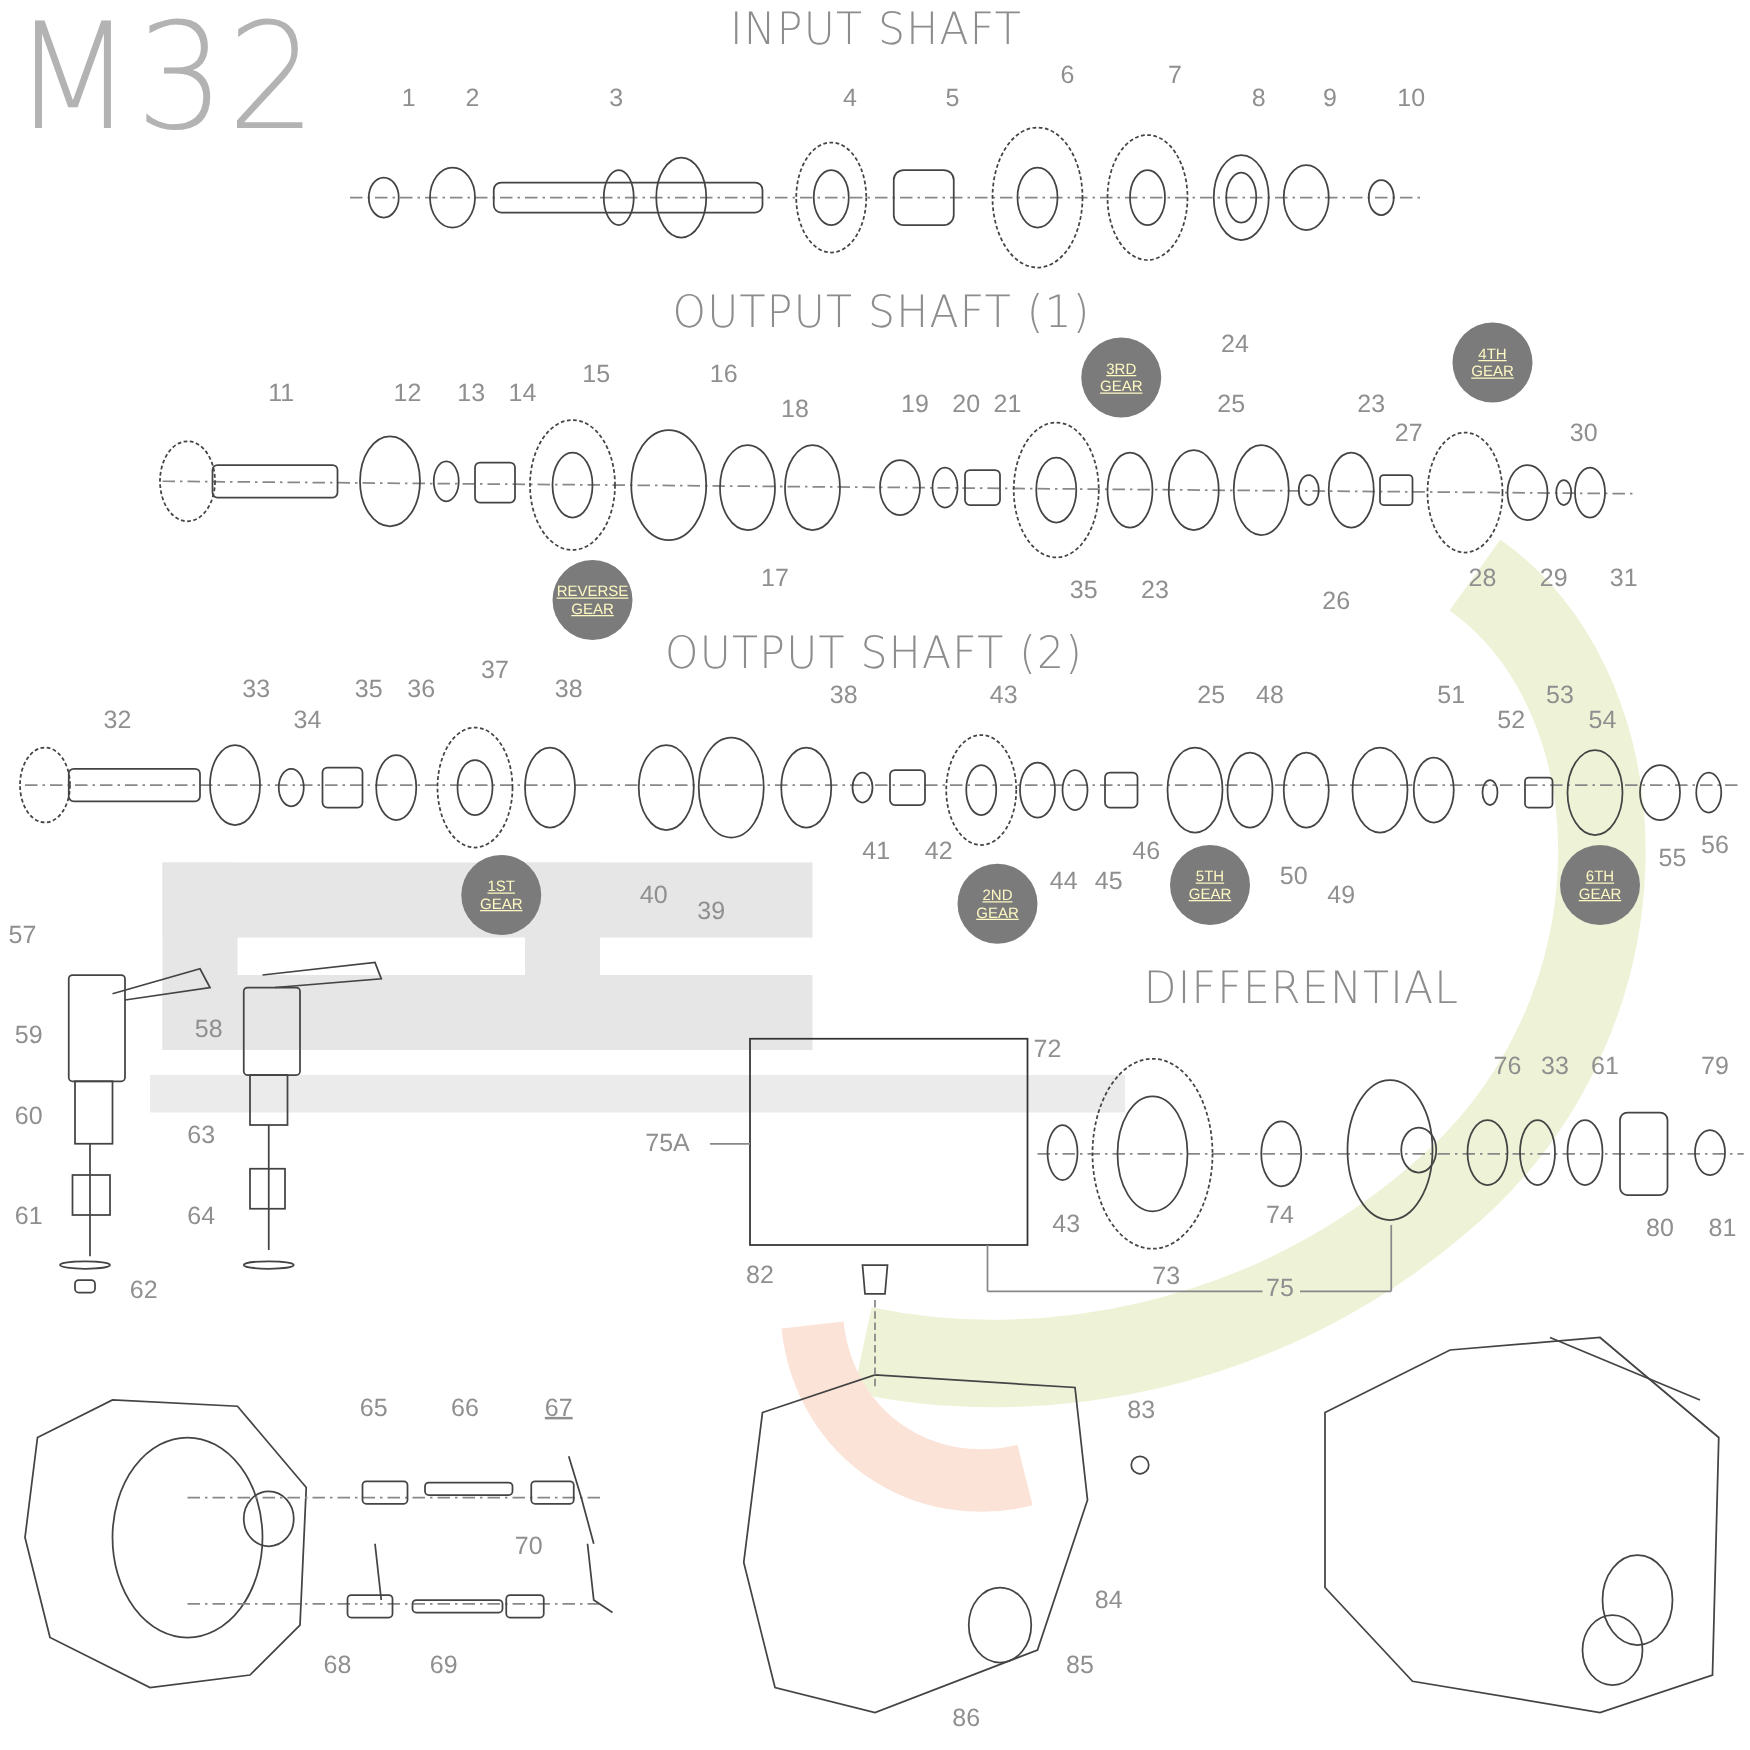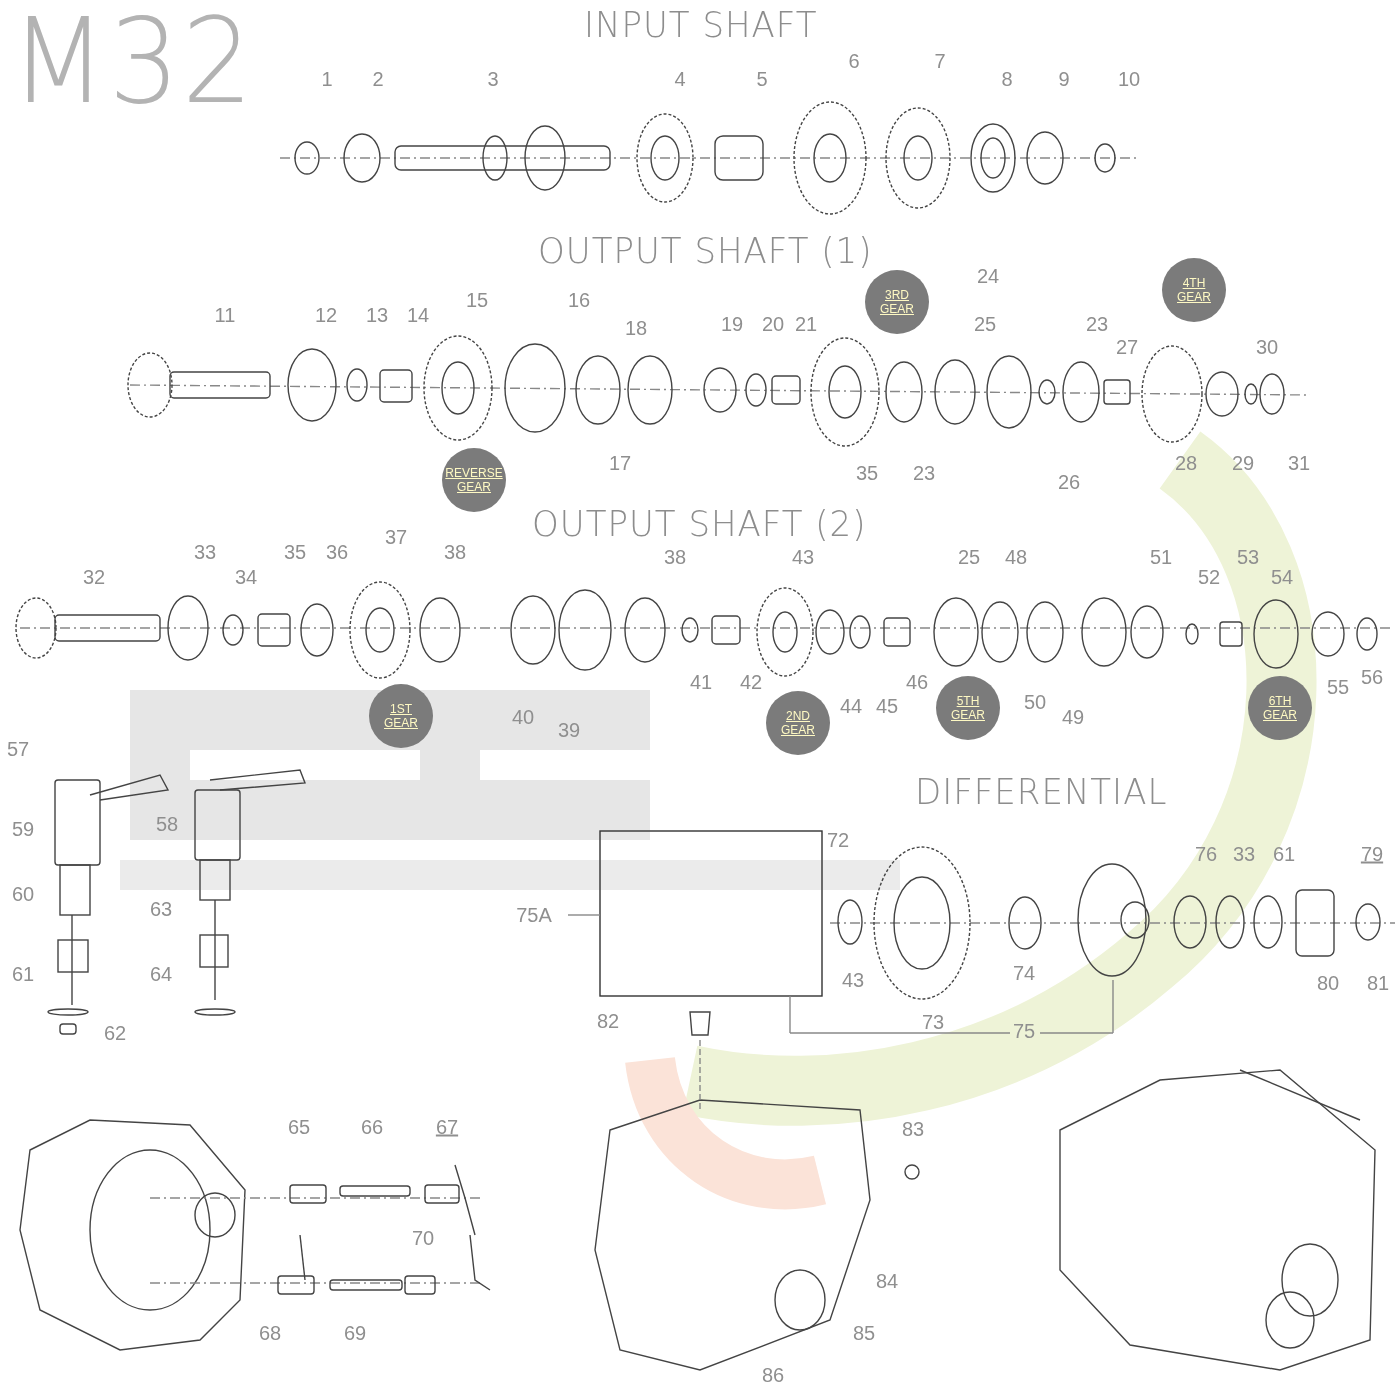--- a/index.html
+++ b/index.html
@@ -249,21 +249,21 @@
     <div class="num" style="left: 423px; top: 1238px;">70</div>
     <div class="num" style="left: 534px; top: 915px;">75A</div>
     <div class="num" style="left: 838px; top: 840px;">72</div>
     <div class="num" style="left: 853px; top: 980px;">43</div>
     <div class="num" style="left: 933px; top: 1022px;">73</div>
     <div class="num" style="left: 1024px; top: 973px;">74</div>
     <div class="num" style="left: 1024px; top: 1031px;">75</div>
     <div class="num" style="left: 1206px; top: 854px;">76</div>
     <div class="num" style="left: 1244px; top: 854px;">33</div>
     <div class="num" style="left: 1284px; top: 854px;">61</div>
-    <div class="num" style="left: 1372px; top: 854px; text-decoration: underline;">79</div>
+    <div class="num" style="left: 1372px; top: 854px;">79</div>
     <div class="num" style="left: 1328px; top: 983px;">80</div>
     <div class="num" style="left: 1378px; top: 983px;">81</div>
     <div class="num" style="left: 608px; top: 1021px;">82</div>
     <div class="num" style="left: 913px; top: 1129px;">83</div>
     <div class="num" style="left: 887px; top: 1281px;">84</div>
     <div class="num" style="left: 864px; top: 1333px;">85</div>
     <div class="num" style="left: 773px; top: 1375px;">86</div>
   </div>
 
 </body></html>

